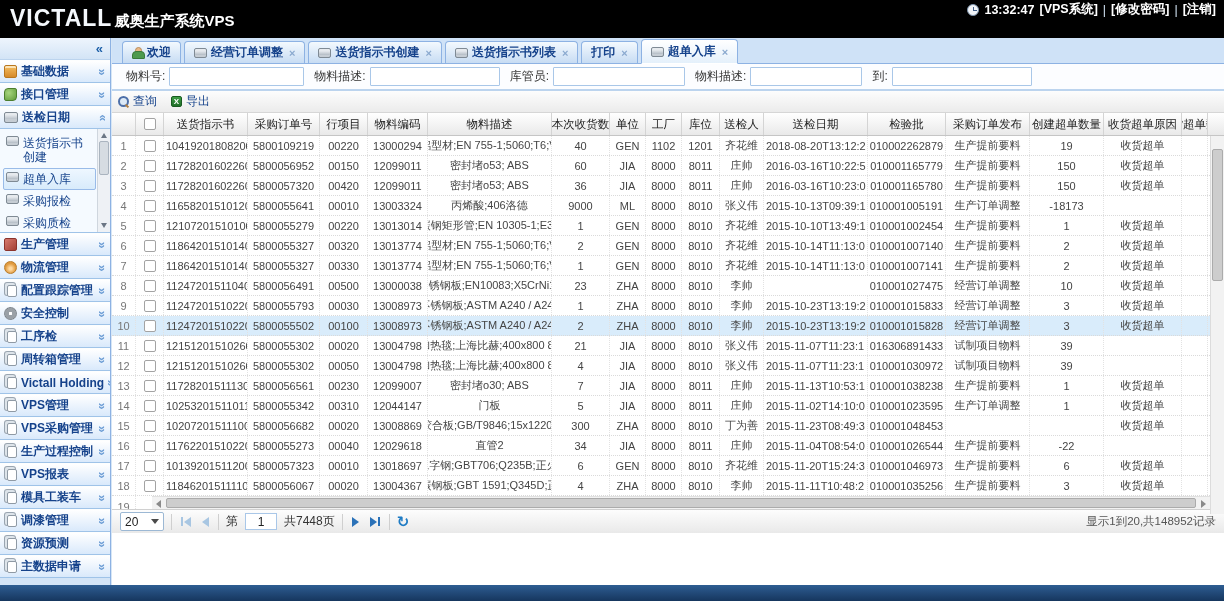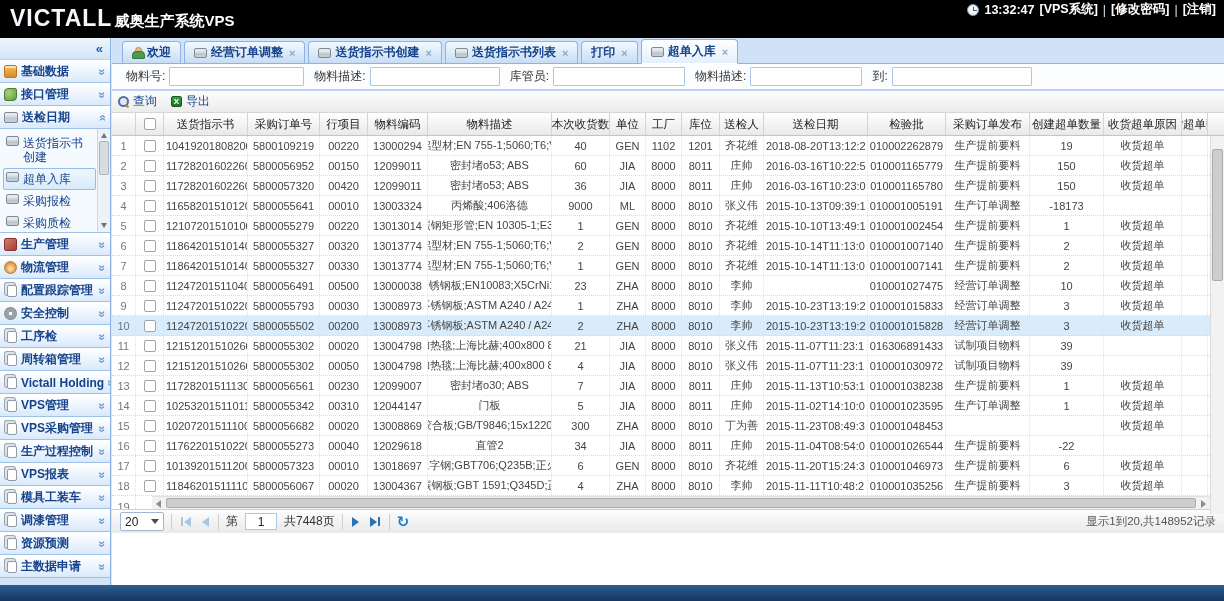--- a/index.html
+++ b/index.html
@@ -536,21 +536,21 @@
           <div class="gcell" style="width: 78px;">收货超单</div>
           <div class="gcell" style="width: 26px;"></div>
         </div>
         <div class="grow sel">
           <div class="gcell num" style="width: 24px;">10</div>
           <div class="gcell" style="width: 28px;">
             <span class="cbox"></span>
           </div>
           <div class="gcell al" style="width: 84px;">11247201510220</div>
           <div class="gcell" style="width: 72px;">5800055502</div>
-          <div class="gcell" style="width: 48px;">00200</div>
+          <div class="gcell" style="width: 48px;">00100</div>
           <div class="gcell" style="width: 60px;">13008973</div>
           <div class="gcell" style="width: 124px;">不锈钢板;ASTM A240 / A240</div>
           <div class="gcell" style="width: 58px;">2</div>
           <div class="gcell" style="width: 36px;">ZHA</div>
           <div class="gcell" style="width: 36px;">8000</div>
           <div class="gcell" style="width: 38px;">8010</div>
           <div class="gcell" style="width: 44px;">李帅</div>
           <div class="gcell al" style="width: 104px;">2015-10-23T13:19:2</div>
           <div class="gcell" style="width: 78px;">010001015828</div>
           <div class="gcell" style="width: 84px;">经营订单调整</div>

